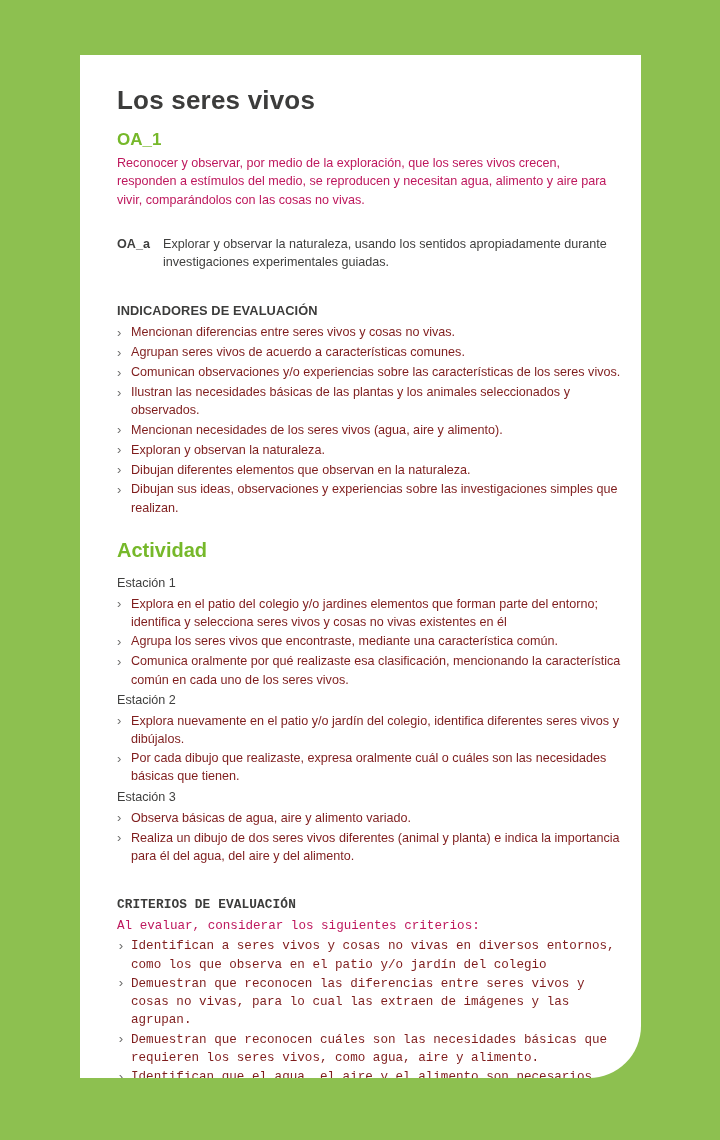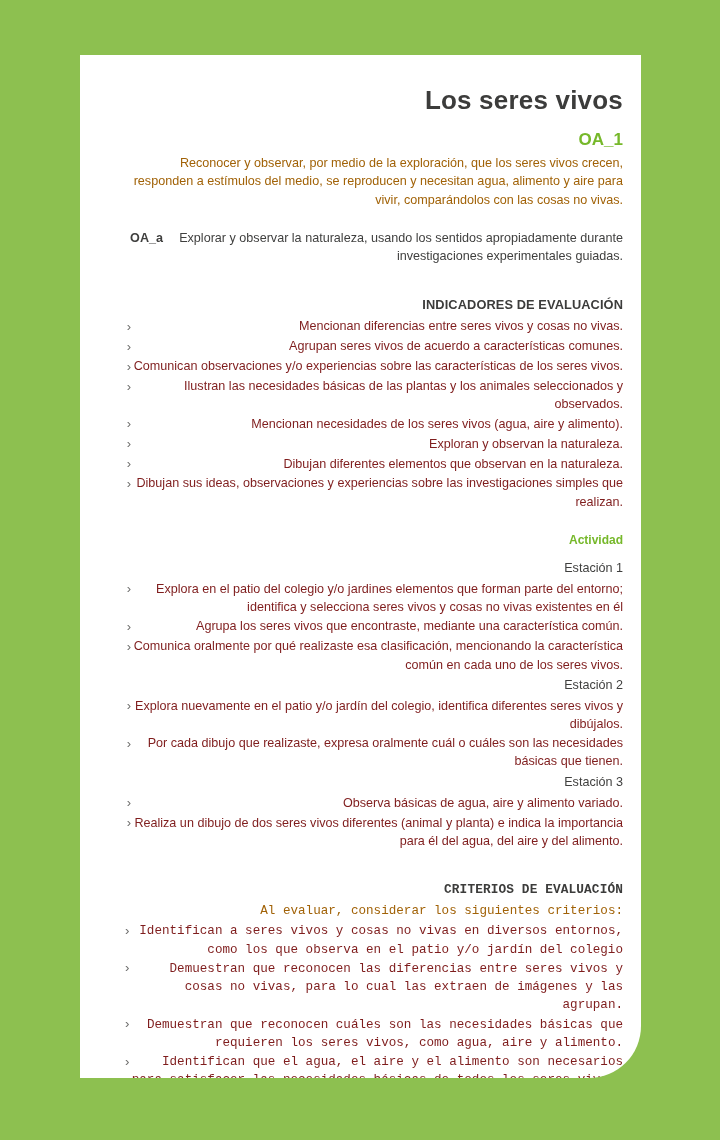--- a/index.html
+++ b/index.html
@@ -15,49 +15,48 @@
   .page-card {
     position: absolute;
     left: 80px;
     top: 55px;
     width: 561px;
     height: 1023px;
     background: #ffffff;
     border-bottom-right-radius: 52px;
     padding: 30px 18px 0 37px;
     overflow: hidden;
-    text-align: right;
   }
   .doc-title {
     font-size: 26px;
     font-weight: bold;
     color: #3c3c3b;
     letter-spacing: 0.2px;
     margin-bottom: 14px;
   }
   .green-heading {
     color: #76b82a;
     font-weight: bold;
     font-size: 17px;
     margin-bottom: 4px;
   }
   .green-heading.big {
-    font-size: 12px;
+    font-size: 20px;
     margin-top: 20px;
     margin-bottom: 12px;
   }
   .body-text {
     font-size: 12.6px;
     line-height: 1.45;
-    color: #a16207;
+    color: #be185d;
   }
   p.body-text { margin-bottom: 2px; }
   .oa-row {
     display: flex;
-    margin-top: 20px;
+    margin-top: 26px;
     margin-bottom: 24px;
   }
   .oa-row .oa-label {
     flex: 0 0 46px;
     font-weight: bold;
     font-size: 12.6px;
     color: #3f3f3e;
     line-height: 1.45;
   }
   .oa-row .oa-text {

